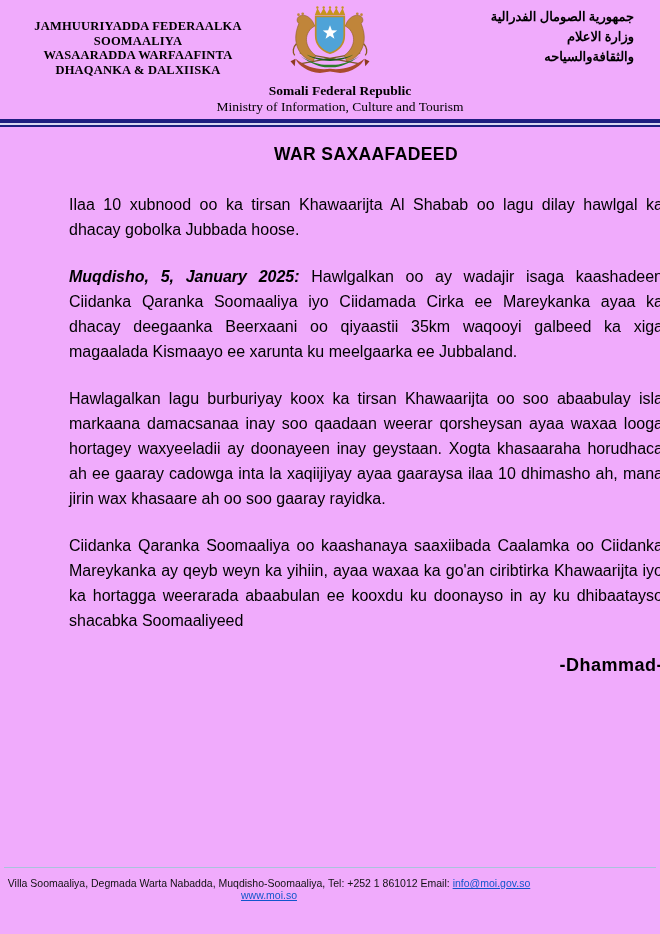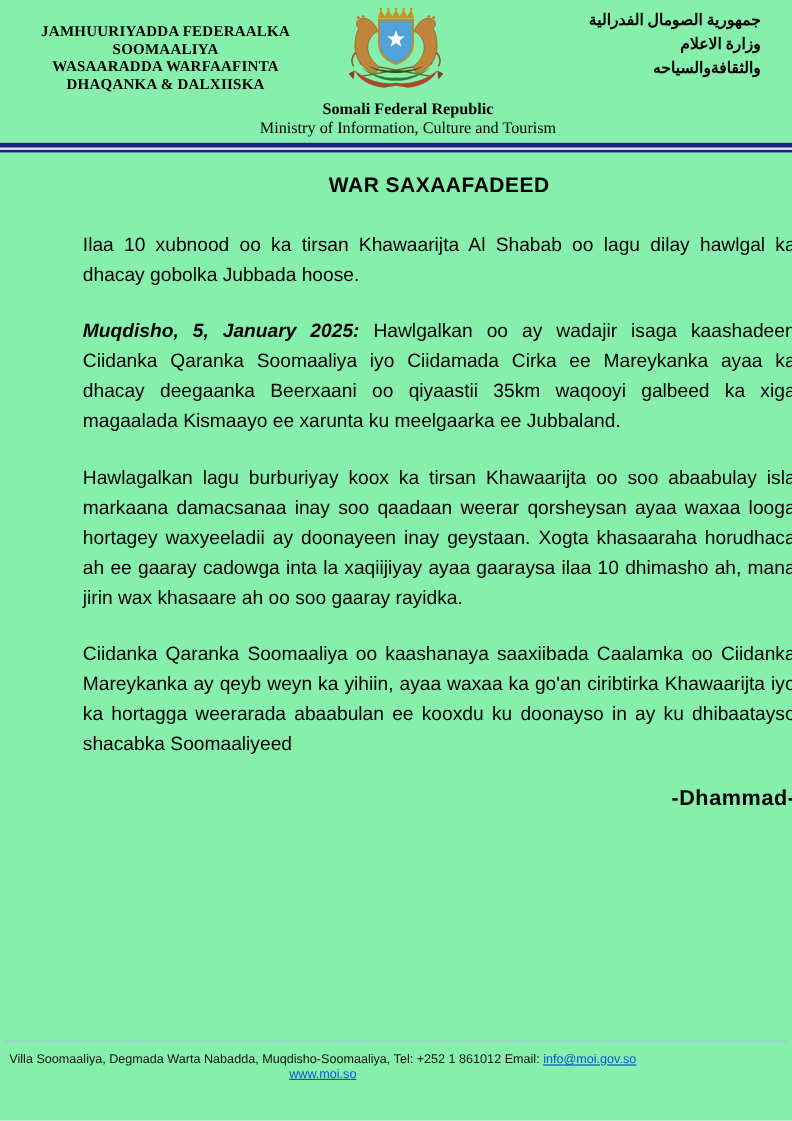--- a/index.html
+++ b/index.html
@@ -1,17 +1,17 @@
 <!DOCTYPE html>
 <html><head>
 <meta charset="utf-8">
 <style>
   html,body{margin:0;padding:0;background:#ffffff;}
   .page{
-    position:relative;width:660px;height:934px;background:#86efac;
+    position:relative;width:660px;height:934px;background:#f0abfc;
     overflow:hidden;color:#000;font-family:"Liberation Sans",sans-serif;
   }
   
   .hdr-left{
     position:absolute;left:28px;top:19px;width:220px;text-align:center;
     font-family:"Liberation Serif",serif;font-weight:700;font-size:12.5px;
     line-height:14.5px;letter-spacing:.2px;
   }
   .hdr-arabic{
     position:absolute;right:26px;top:7px;width:230px;text-align:right;direction:rtl;

